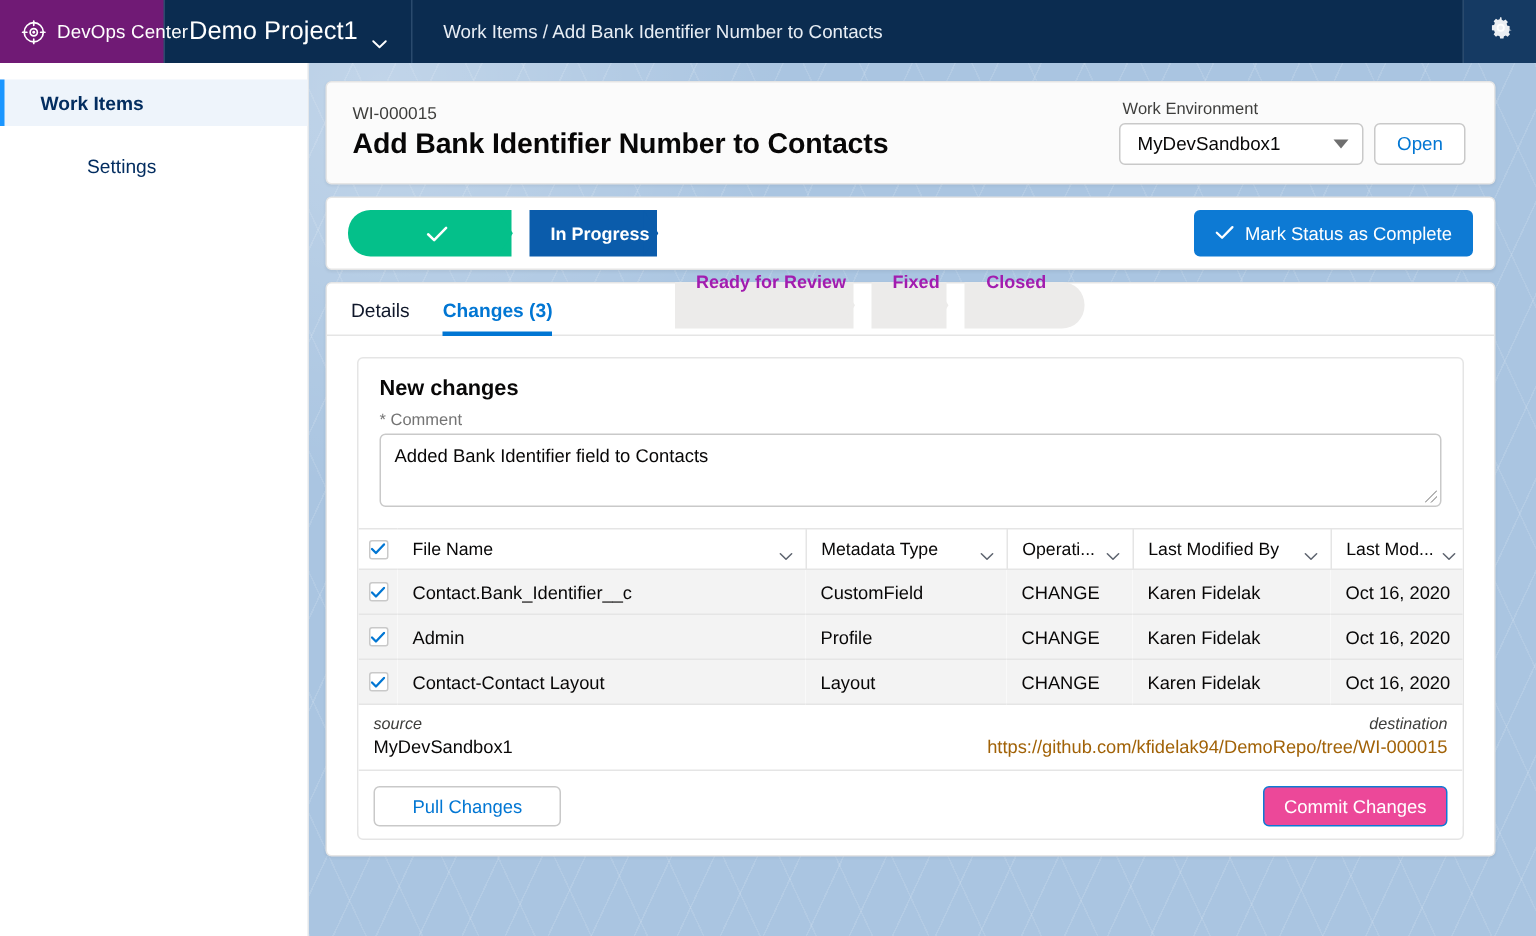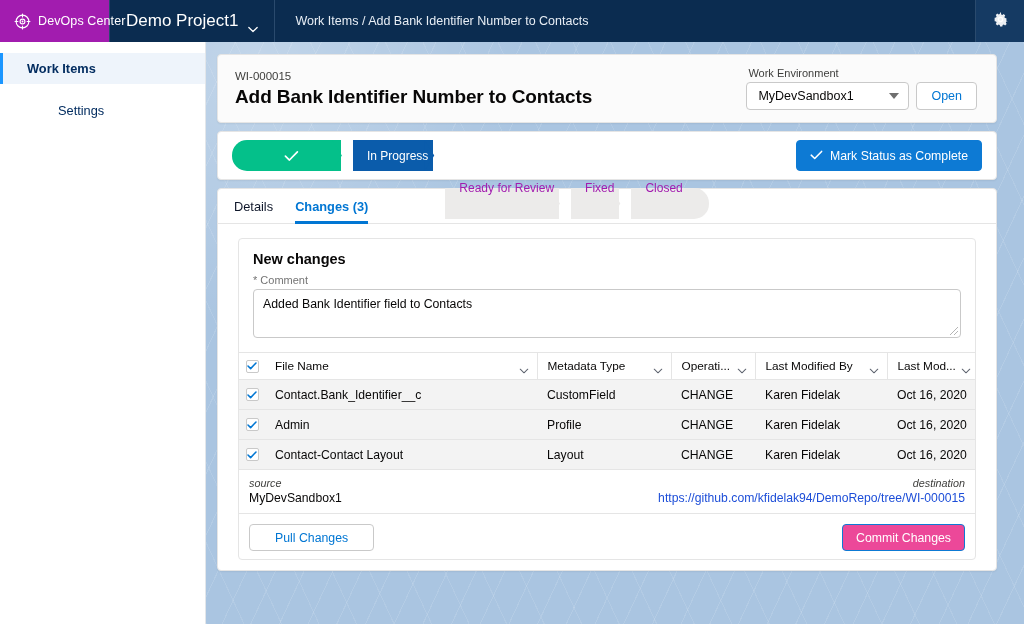--- a/index.html
+++ b/index.html
@@ -16,21 +16,21 @@
   .topbar {
     position: absolute; top: 0; left: 0;
     width: 1024px; height: 42px;
     background: #0b2c50;
     display: flex; align-items: stretch;
   }
   .brand {
     display: flex; align-items: center; gap: 7px;
     padding: 0 14px;
     width: 110px;
-    background: #a21caf;
+    background: #701a75;
     border-right: 1px solid #2a4a6d;
   }
   .brand-label {
     color: #ffffff; font-size: 12.5px; letter-spacing: .1px; white-space: nowrap;
   }
   .brand-icon { width: 17px; height: 17px; flex: 0 0 17px; }
 
   .project-switch {
     display: flex; align-items: center; gap: 10px;
     padding: 0 16px;
@@ -134,21 +134,21 @@
     gap: 14px;
   }
   .path { display: flex; align-items: stretch; flex: 1 1 auto; height: 31px; }
   .step {
     position: relative;
     display: flex; align-items: center; justify-content: center;
     font-size: 12px;
     padding: 0 14px;
     margin-right: 3px;
   }
-  .step .lbl { position: relative; z-index: 2; }
+  .step .lbl { position: relative; z-index: 2; font-weight: bold; }
   .step::before, .step::after { content: ""; position: absolute; top: 0; height: 31px; z-index: 1; }
   .step::before { left: 0; right: 9px; }
   .step::after {
     right: 0; width: 18px;
     clip-path: polygon(0 0, 55% 50%, 0 100%, 0 0);
   }
   .step.done     { width: 118px; color: #fff; }
   .step.done::before, .step.done::after { background: #04c08a; }
   .step.done::before { border-radius: 15px 0 0 15px; }
   .step.current  { color: #fff; }
@@ -248,21 +248,21 @@
   .srcdest {
     display: flex; justify-content: space-between;
     padding: 7px 10px 8px 10px;
     background: #fff;
     border-bottom: 1px solid #e5e5e5;
   }
   .sd-col { display: flex; flex-direction: column; }
   .sd-col.right { align-items: flex-end; }
   .sd-lbl { font-size: 10.8px; font-style: italic; color: #3e3e3c; margin-bottom: 2px; }
   .sd-val { font-size: 12.2px; color: #080707; }
-  .sd-link { font-size: 12.2px; color: #1d4ed8; text-decoration: none; cursor: pointer; }
+  .sd-link { font-size: 12.2px; color: #a16207; text-decoration: none; cursor: pointer; }
 
   .panel-footer {
     display: flex; align-items: center; justify-content: space-between;
     padding: 10px 10px 0 10px;
     background: #fff;
   }
   .btn-outline {
     height: 27px; padding: 0 25px;
     border: 1px solid #c9c9c9; border-radius: 4px; background: #fff;
     color: #0176d3; font-size: 12.3px; cursor: pointer;

